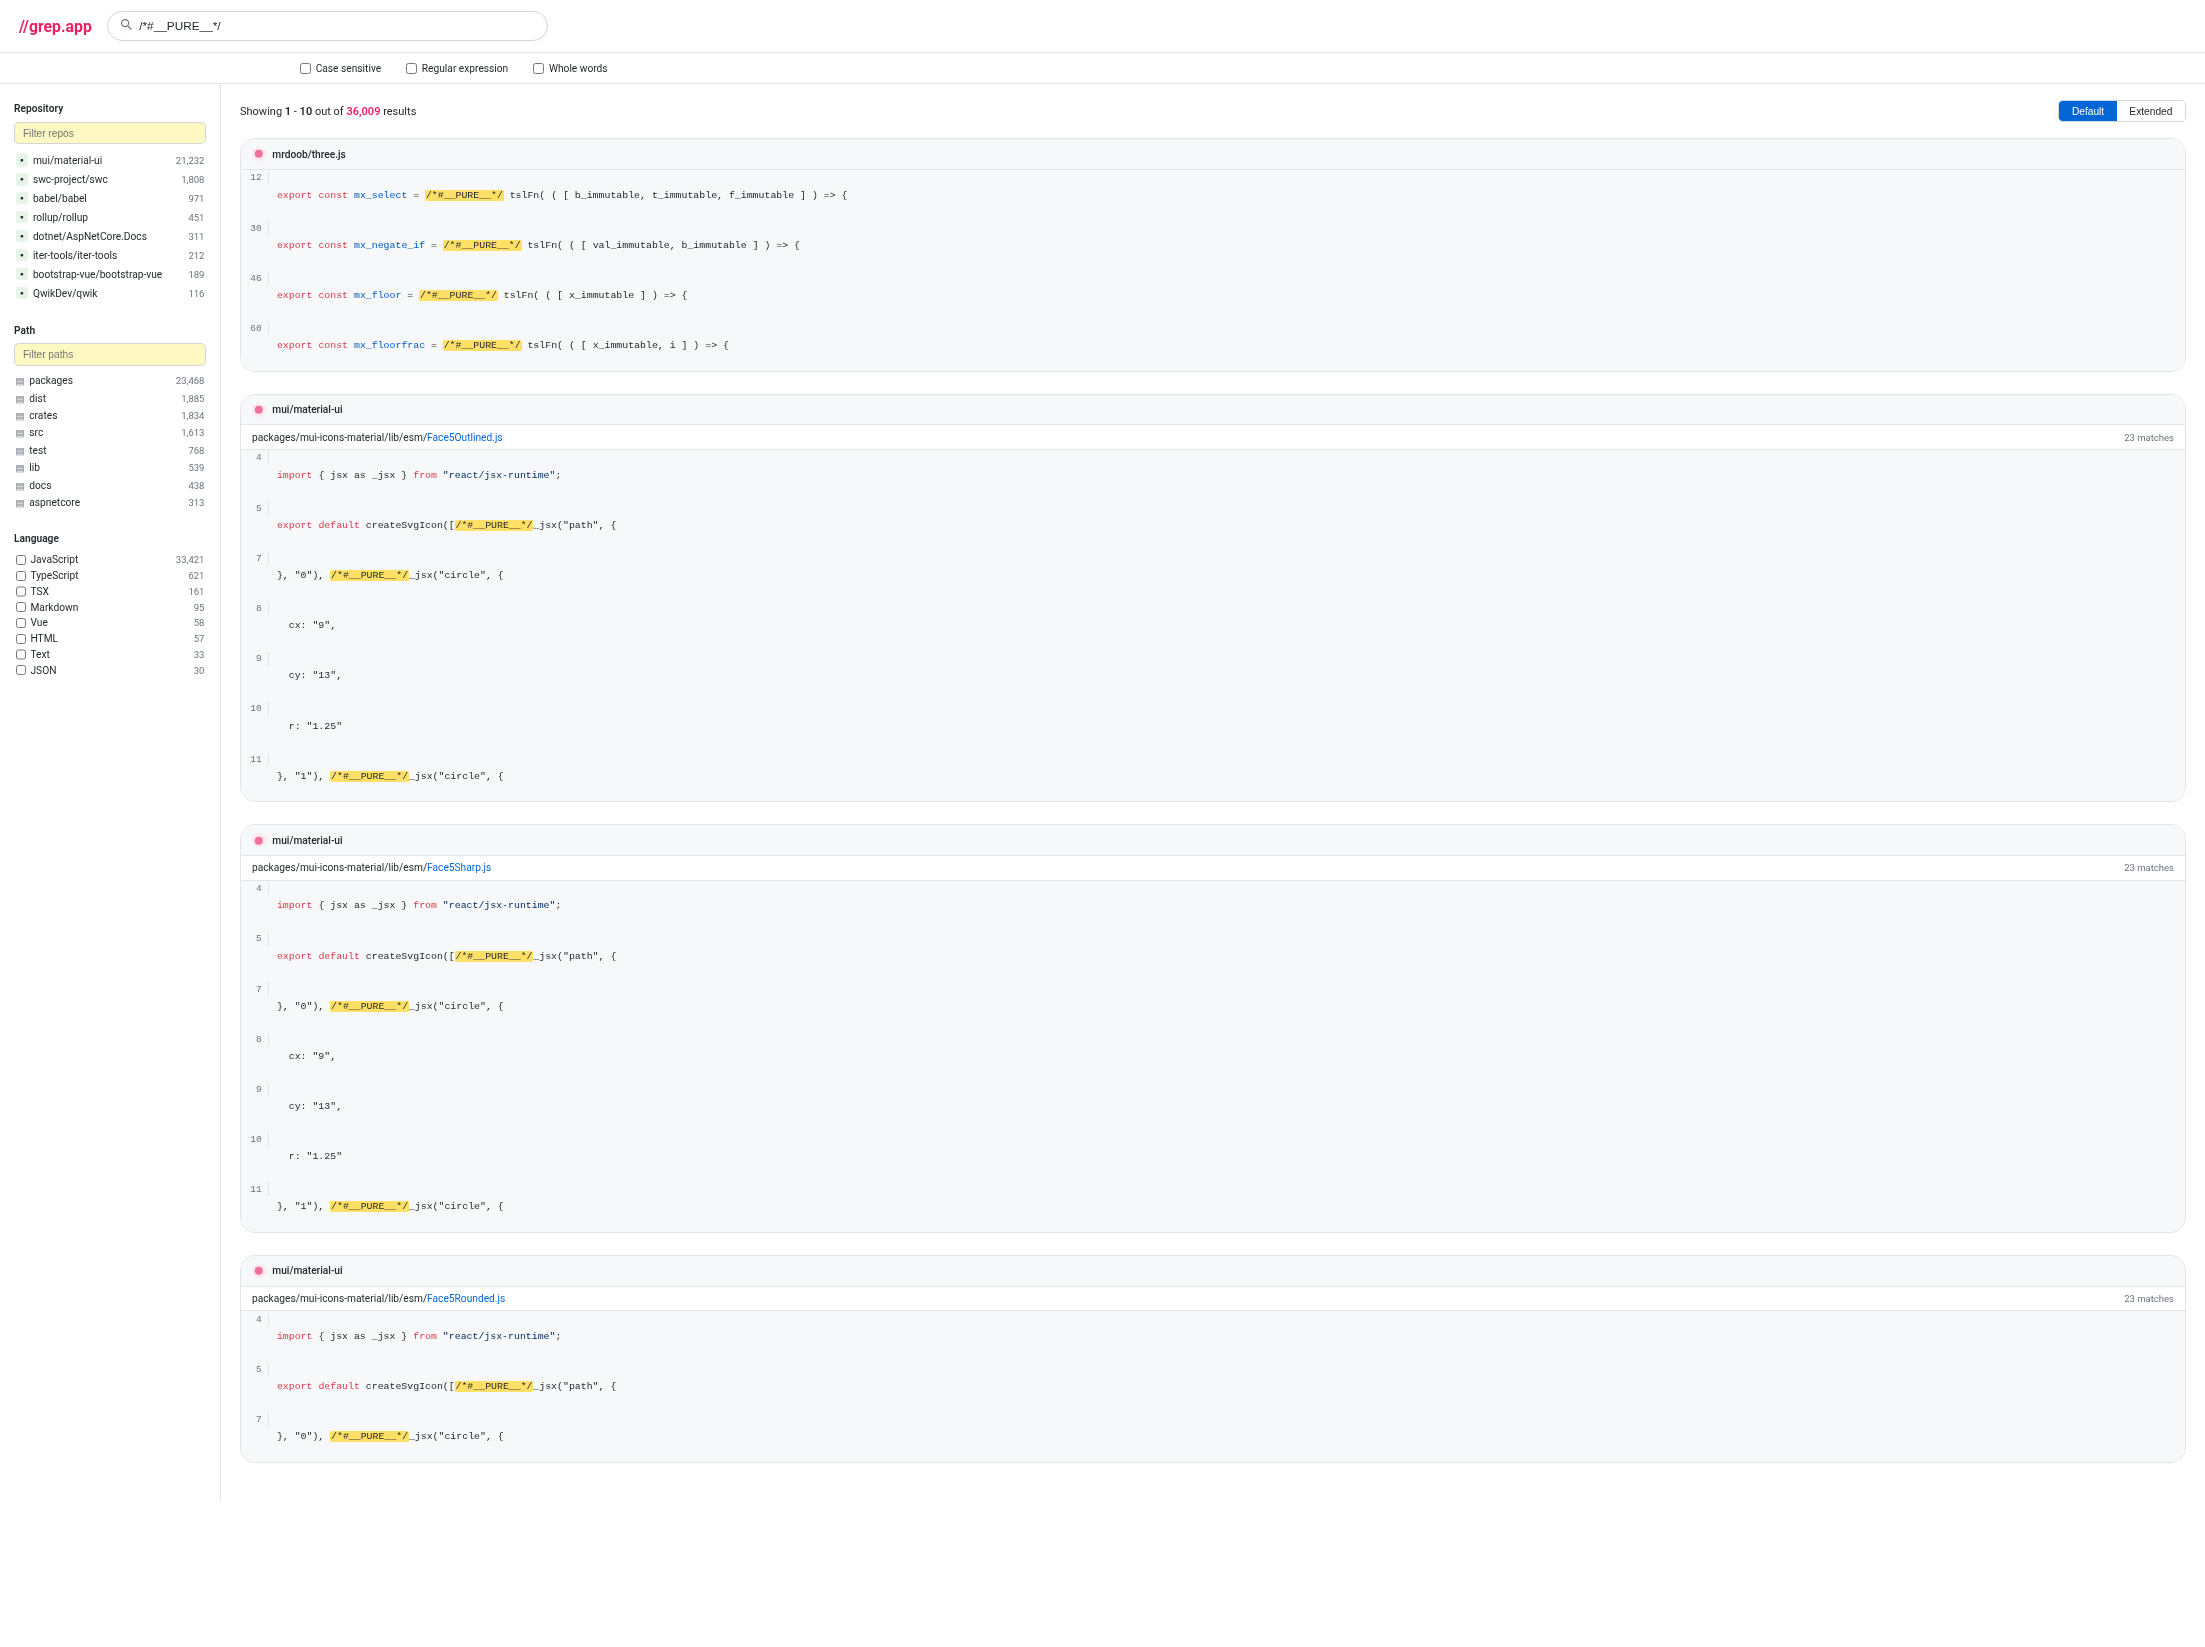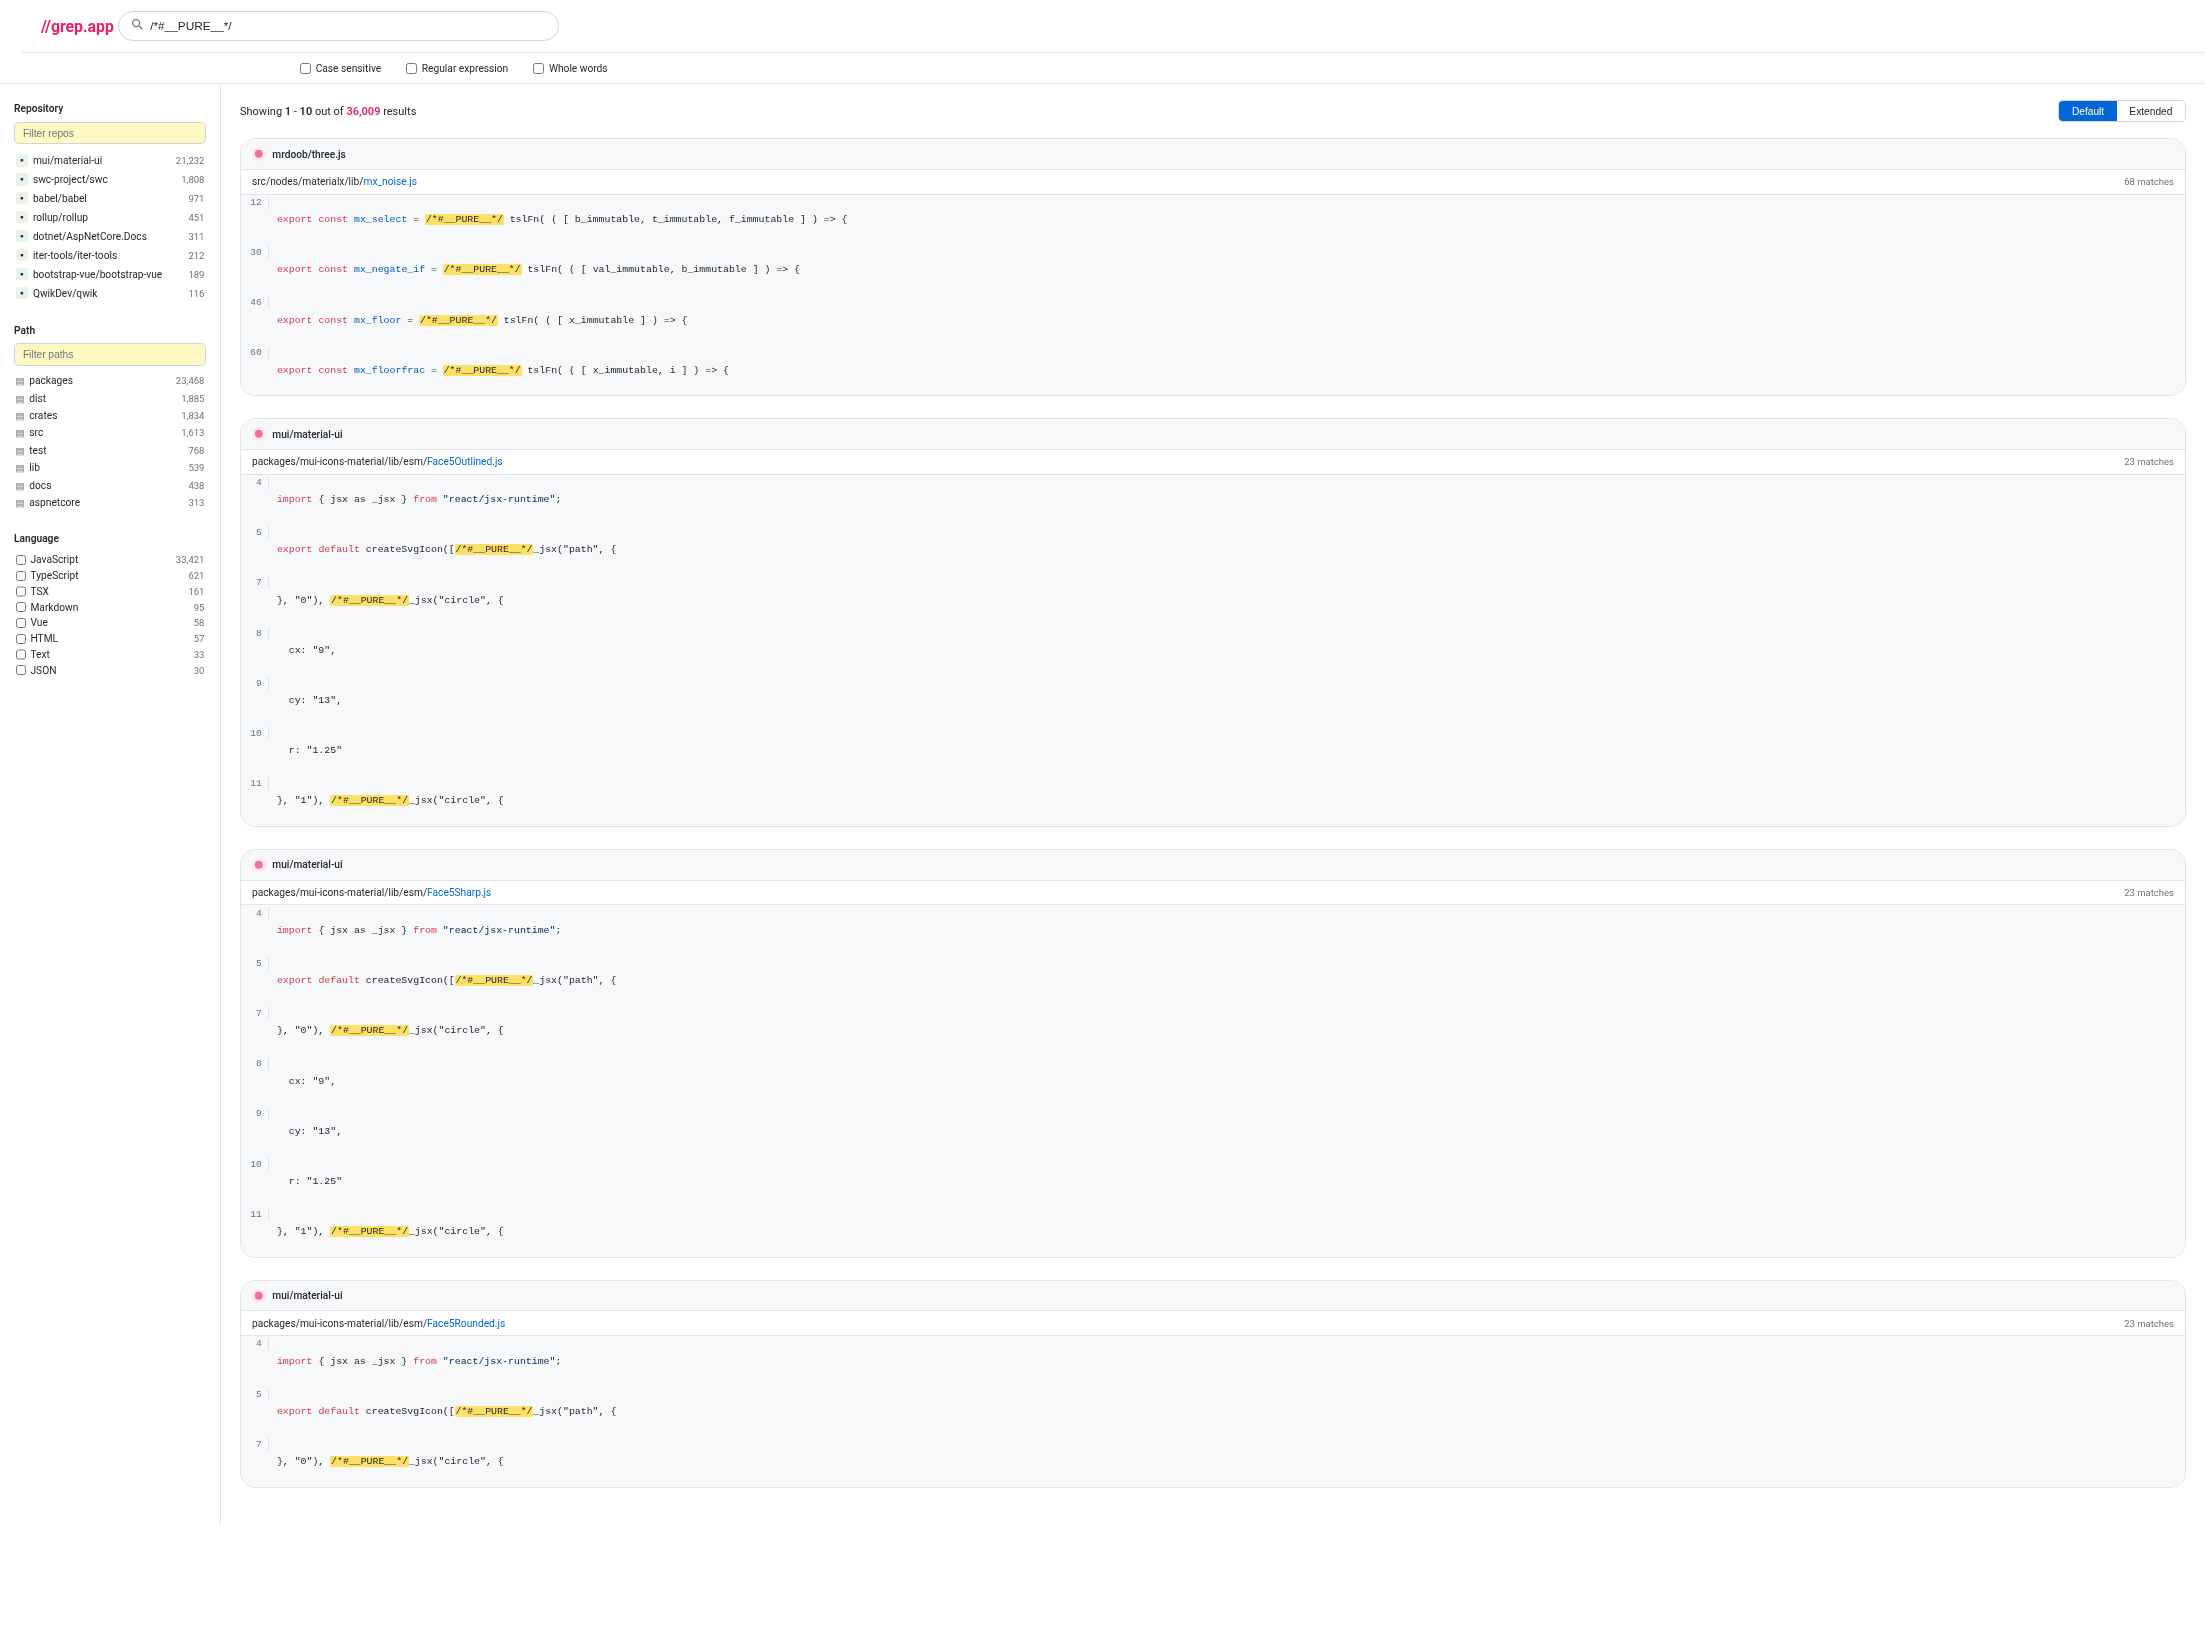--- a/index.html
+++ b/index.html
@@ -1,19 +1,19 @@
 <!DOCTYPE html>
 <html style="font-size:12.6px"><head>
   <meta charset="utf-8">
   <style>
     * { box-sizing: border-box; margin: 0; padding: 0; }
     body { font-family: -apple-system, BlinkMacSystemFont, 'Segoe UI', Roboto, sans-serif; background: #fff; color: #24292e; font-size: 11px; }
     
     
-    .header { display: flex; align-items: center; padding: 11px 19px; border-bottom: 0.8px solid #e1e4e8; gap: 4px; margin-left: 22px; }
+    .header { display: flex; align-items: center; padding: 11px 19px; border-bottom: 0.8px solid #e1e4e8; gap: 15px; }
     .logo { font-size: 15.8px; font-weight: 700; color: #24292e; white-space: nowrap; }
     .logo span { color: #e91e63; }
     .search-bar { flex: 1; max-width: 441px; display: flex; align-items: center; border: 0.8px solid #d1d5da; border-radius: 19px; padding: 6.3px 12.6px; background: #fff; }
     .search-bar input { border: none; outline: none; width: 100%; font-size: 11.8px; color: #24292e; background: transparent; }
     .search-icon-wrap { margin-right: 6.3px; color: #6a737d; }
 
     
     .options-row { display: flex; align-items: center; gap: 25px; padding: 9.5px 19px 9.5px 300px; border-bottom: 0.8px solid #e1e4e8; }
     .option-label { display: flex; align-items: center; gap: 4.7px; font-size: 10.2px; color: #24292e; cursor: pointer; }
     .option-label input[type=checkbox] { width: 11px; height: 11px; accent-color: #0366d6; }
@@ -316,24 +316,20 @@
           <div class="result-card-header">
     <div class="result-repo">
       <div class="repo-icon" style="background:#fde8f0;">
         <svg width="9.5" height="9.5" viewBox="0 0 12 12">
                   <circle cx="6" cy="6" r="5" fill="#e91e63" opacity="0.6"></circle>
                 </svg>
       </div>
       <span class="result-repo-name">mrdoob/three.js</span>
     </div>
   </div>
-          <div class="result-file-path">
-            <span>src/nodes/materialx/lib/<a href="#">mx_noise.js</a></span>
-            <span class="match-count">68 matches</span>
-          </div>
           <div class="code-block">
             <div class="code-line">
               <span class="line-num">12</span>
               <span class="line-content"><span class="kw-export">export</span><span> </span><span class="kw-const">const</span><span> </span><span class="kw-var">mx_select</span><span> = </span><span class="highlight-match">/*#__PURE__*/</span><span> tslFn( ( [ b_immutable, t_immutable, f_immutable ] ) =&gt; {</span></span>
             </div>
             <div class="code-line">
               <span class="line-num">30</span>
               <span class="line-content"><span class="kw-export">export</span><span> </span><span class="kw-const">const</span><span> </span><span class="kw-var">mx_negate_if</span><span> = </span><span class="highlight-match">/*#__PURE__*/</span><span> tslFn( ( [ val_immutable, b_immutable ] ) =&gt; {</span></span>
             </div>
             <div class="code-line">

